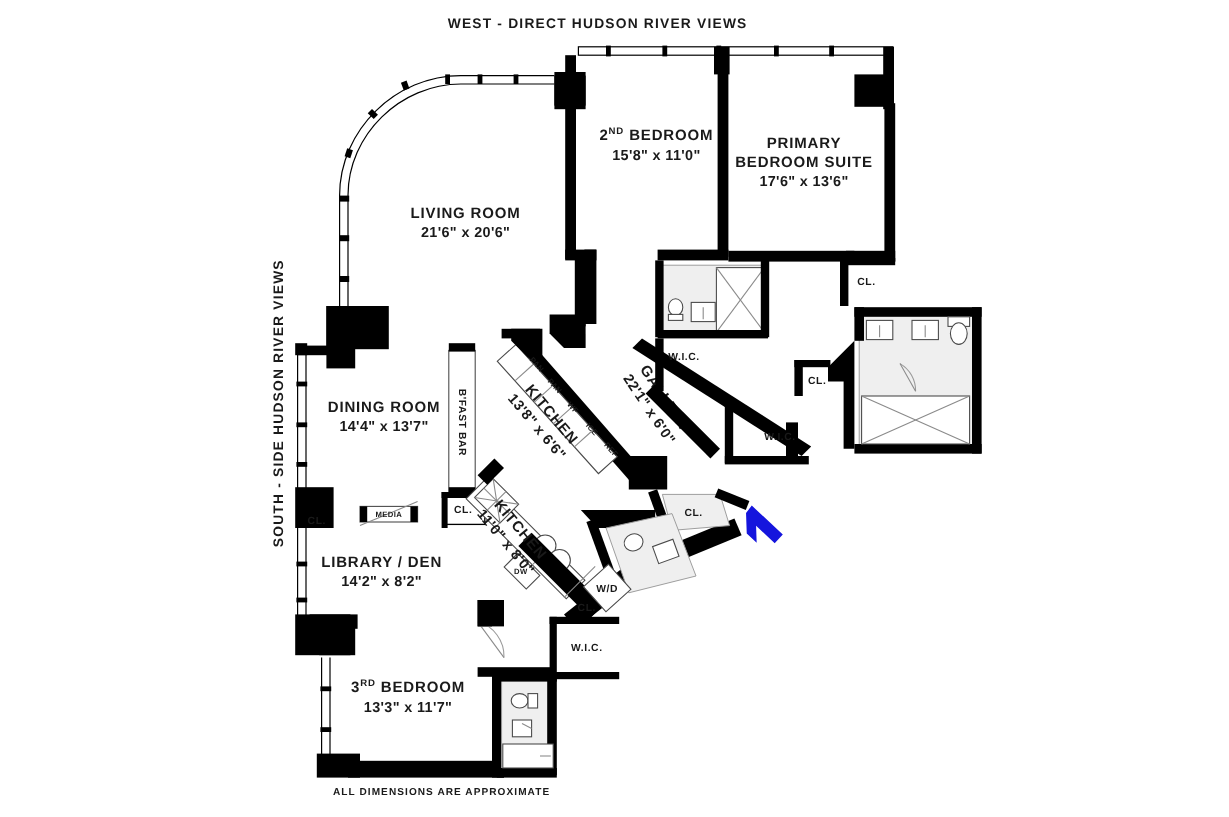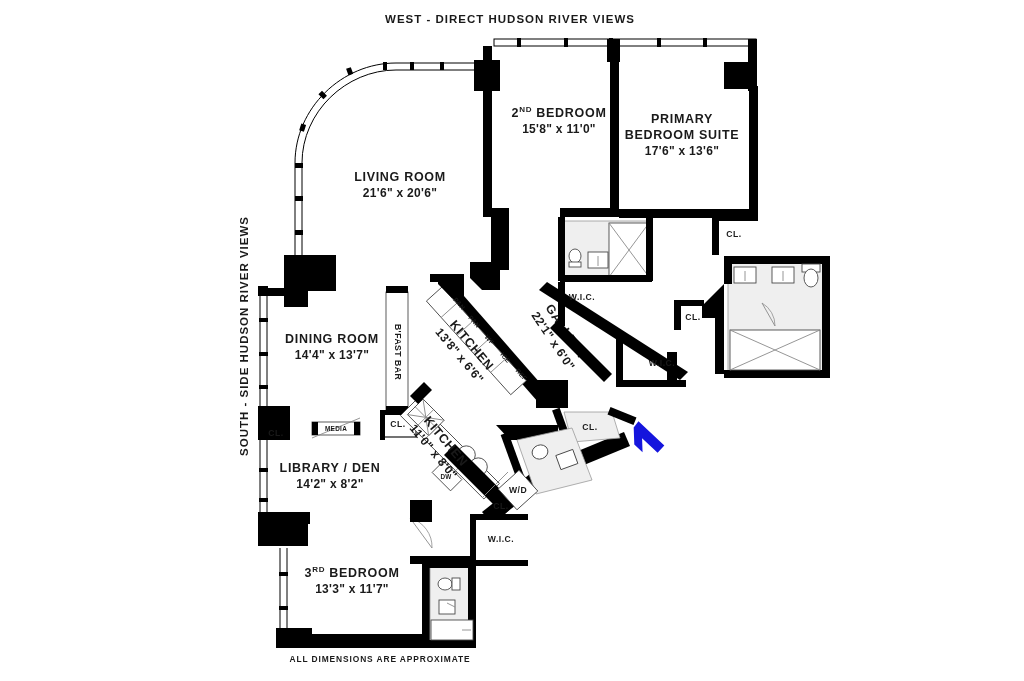--- a/index.html
+++ b/index.html
@@ -13,21 +13,20 @@
     height: 681px;
     overflow: hidden;
     font-family: "Liberation Sans", sans-serif;
     position: relative;
   }
   #plan-root {
     position: absolute;
     left: 0; top: 0;
     width: 816px;
     height: 681px;
-    padding-left: 12px;
   }
   svg#floorplan {
     display: block;
     width: 1024px;
     height: 681px;
     background: #ffffff;
   }
   
   .wall-solid { fill: #000000; stroke: none; }
   .wall-thin  { fill: none; stroke: #000000; stroke-width: 1.1; }

